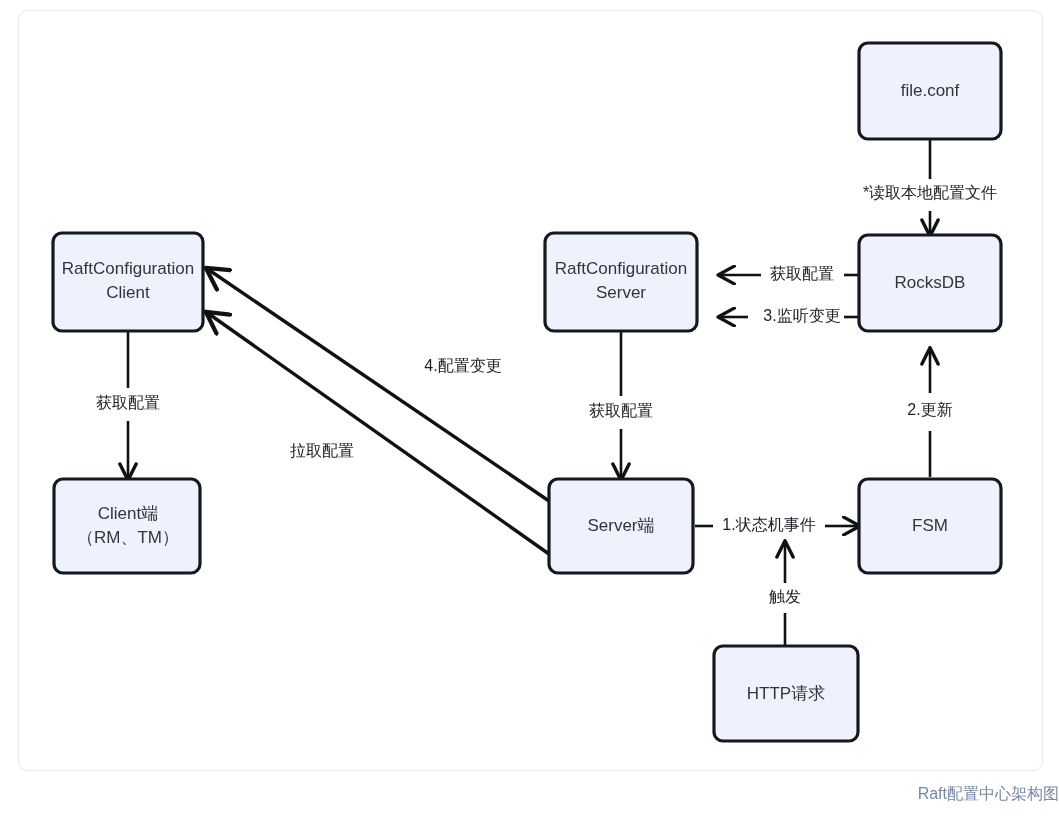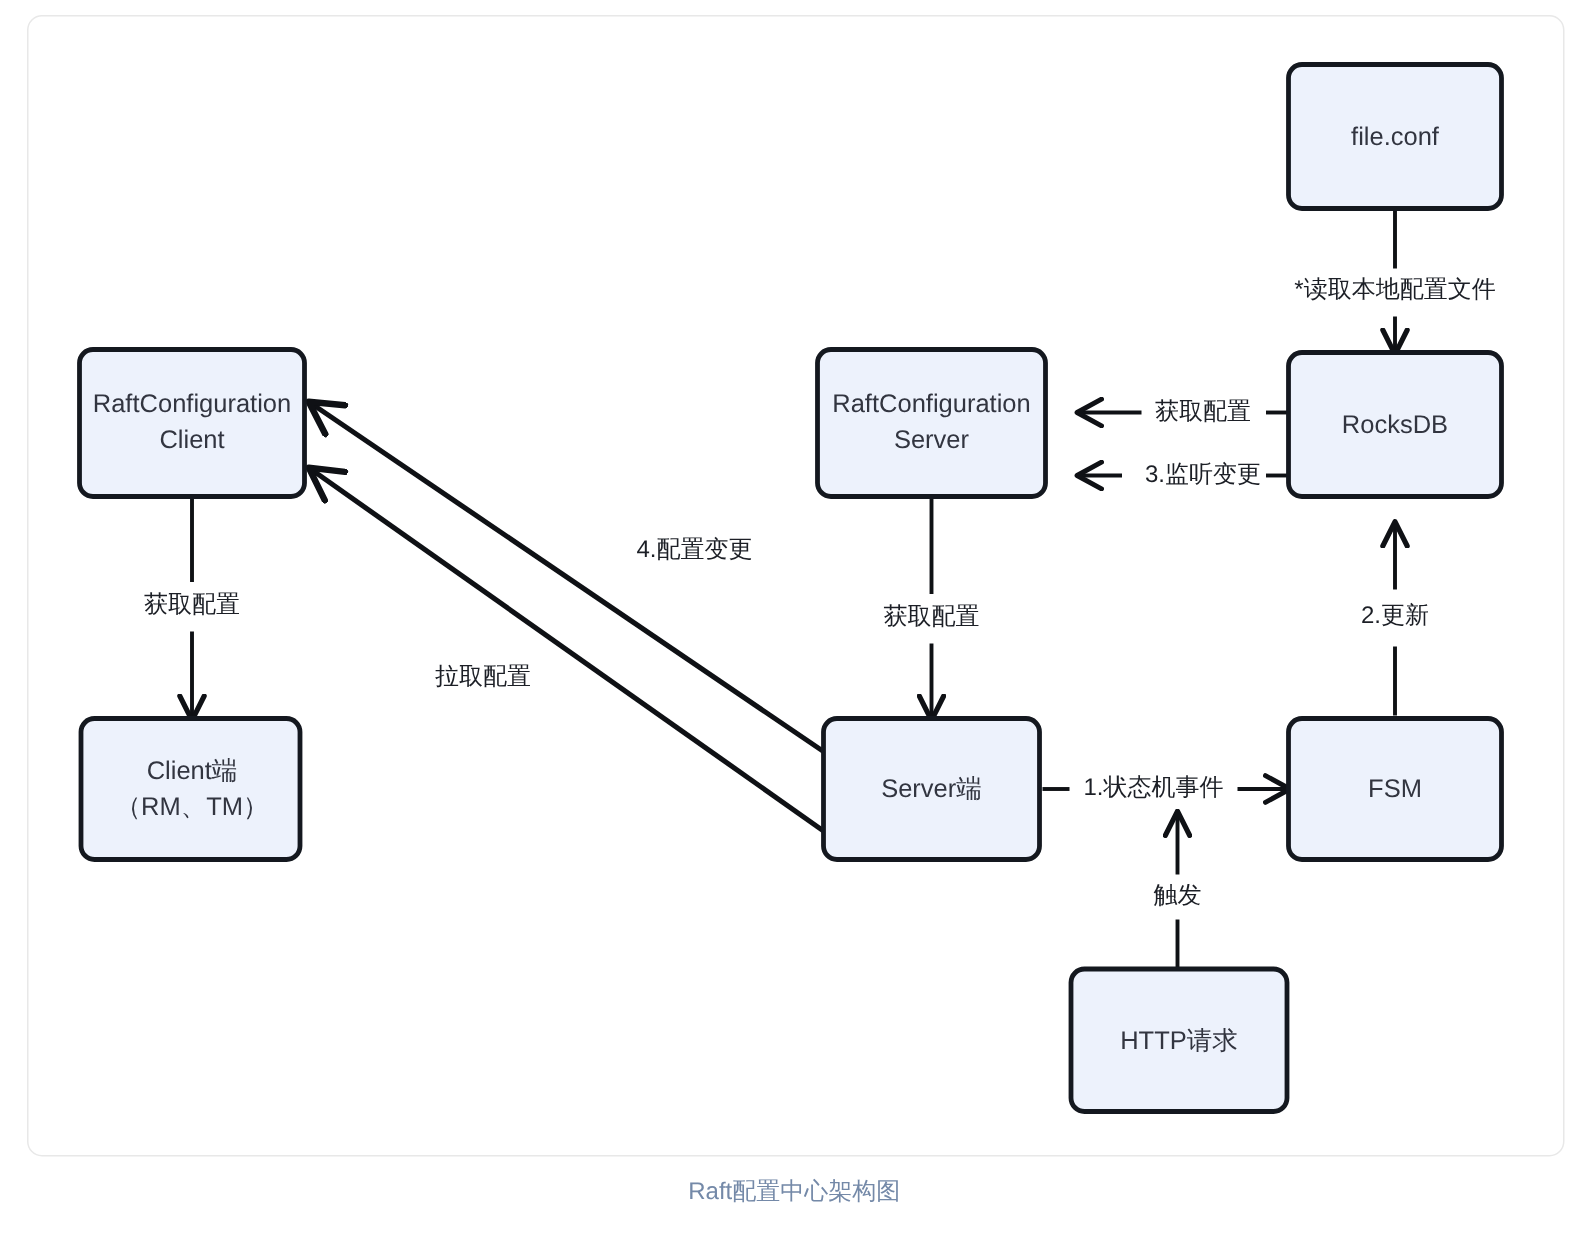--- a/index.html
+++ b/index.html
@@ -61,21 +61,21 @@
     font-size: 16px;
     fill: #1c1f26;
     text-anchor: middle;
     dominant-baseline: middle;
   }
   #figure-caption {
     position: absolute;
     left: 0;
     top: 784px;
     width: 1059px;
-    text-align: center;
+    text-align: right;
     font-family: "Liberation Sans", "DejaVu Sans", sans-serif;
     font-size: 16px;
     color: #7489a8;
   }
 </style>
 </head>
 <body>
 
 <div id="page">
 

